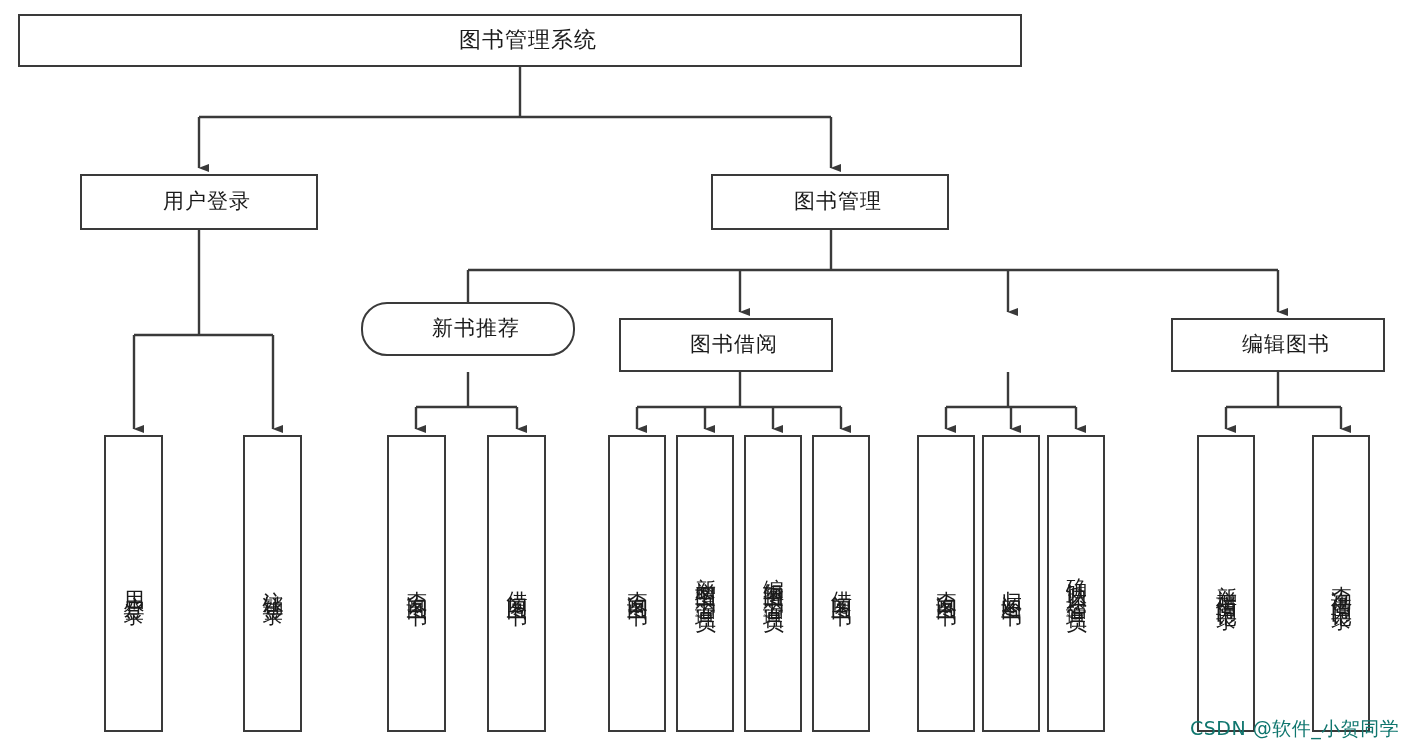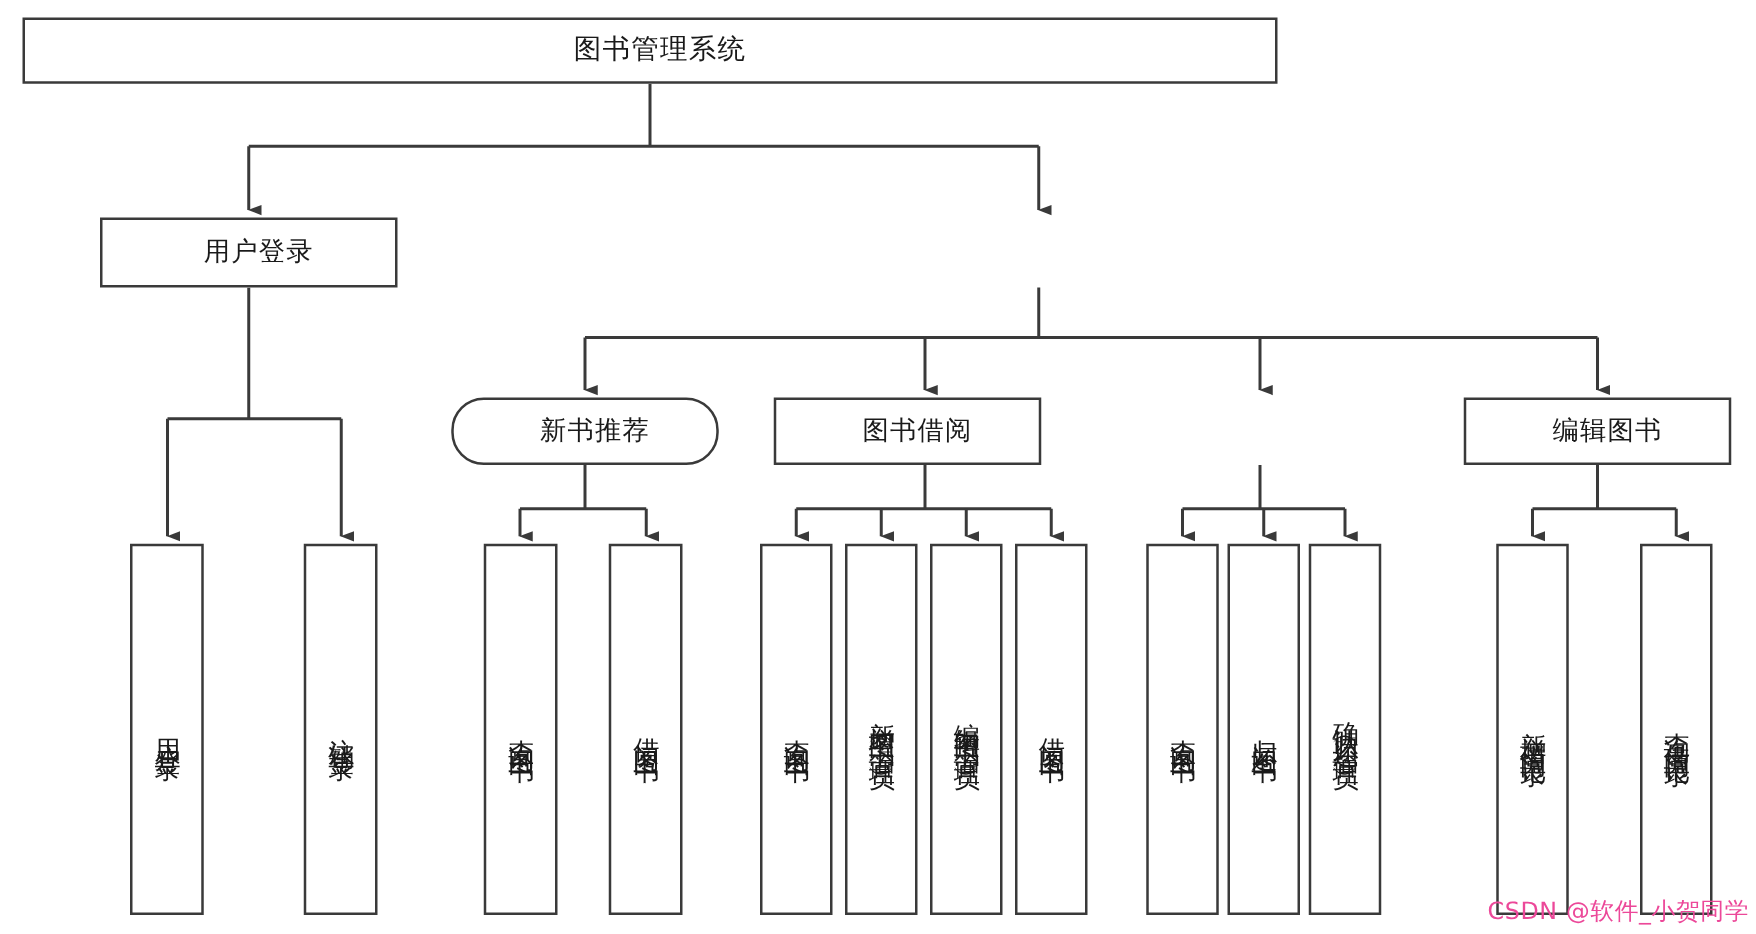--- a/index.html
+++ b/index.html
@@ -52,21 +52,21 @@
     writing-mode: vertical-rl;
     text-orientation: upright;
     letter-spacing: 5px;
     line-height: 1.0;
     white-space: nowrap;
     display: block;
   }
   .watermark {
     position: absolute;
     font-size: 19px;
-    color: #ec4899;
+    color: #0f766e;
     white-space: nowrap;
     letter-spacing: 0.5px;
   }
 </style>
 </head>
 <body>
 
 <div id="canvas">
 
   <svg id="edges" viewBox="0 0 1405 747" width="1405" height="747">
@@ -119,22 +119,25 @@
     </g>
   </svg>
 
   <div class="node horiz root" style="left:18px; top:14px; width:1004px; height:53px;">
     <span>图书管理系统</span>
   </div>
 
   <div class="node horiz" style="left:80px; top:174px; width:238px; height:56px;">
     <span>用户登录</span>
   </div>
+  <div class="node horiz" style="left:711px; top:174px; width:238px; height:56px;">
+    <span>图书管理</span>
+  </div>
 
-  <div class="node horiz" style="left:361px; top:318px; width:214px; height:54px;border-radius:26px;">
+  <div class="node horiz" style="left:361px; top:302px; width:214px; height:54px;border-radius:26px;">
     <span>新书推荐</span>
   </div>
   <div class="node horiz" style="left:619px; top:318px; width:214px; height:54px;">
     <span>图书借阅</span>
   </div>
   <div class="node horiz" style="left:1171px; top:318px; width:214px; height:54px;">
     <span>编辑图书</span>
   </div>
 
   <div class="node leaf" style="left:104px; top:435px; width:59px; height:297px;">

